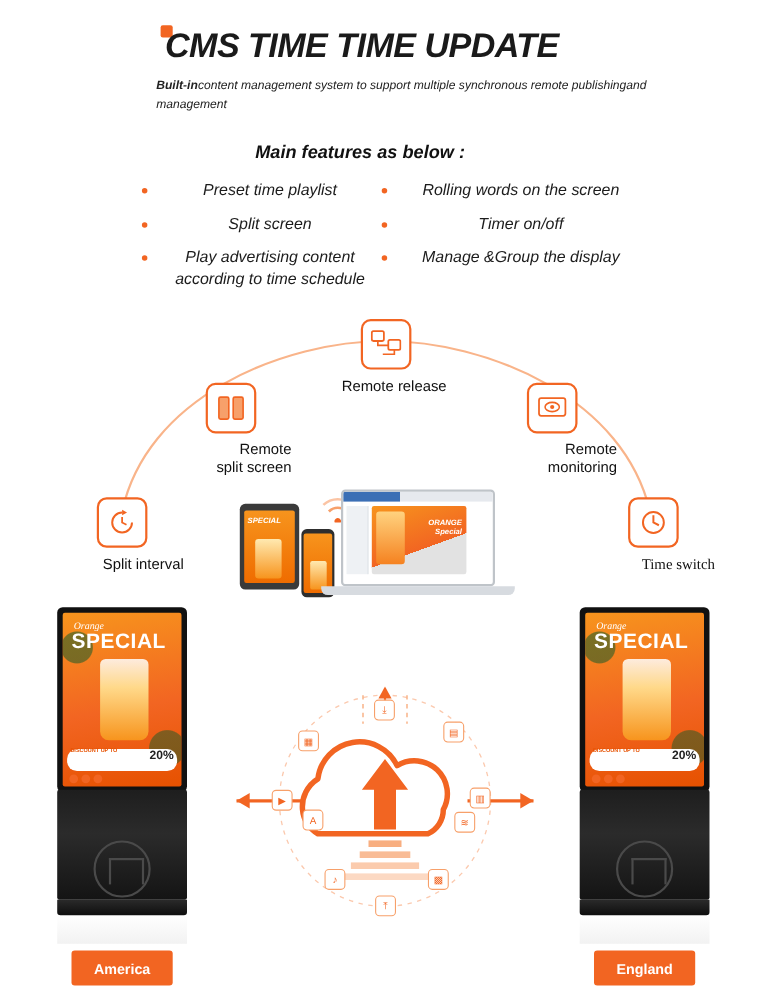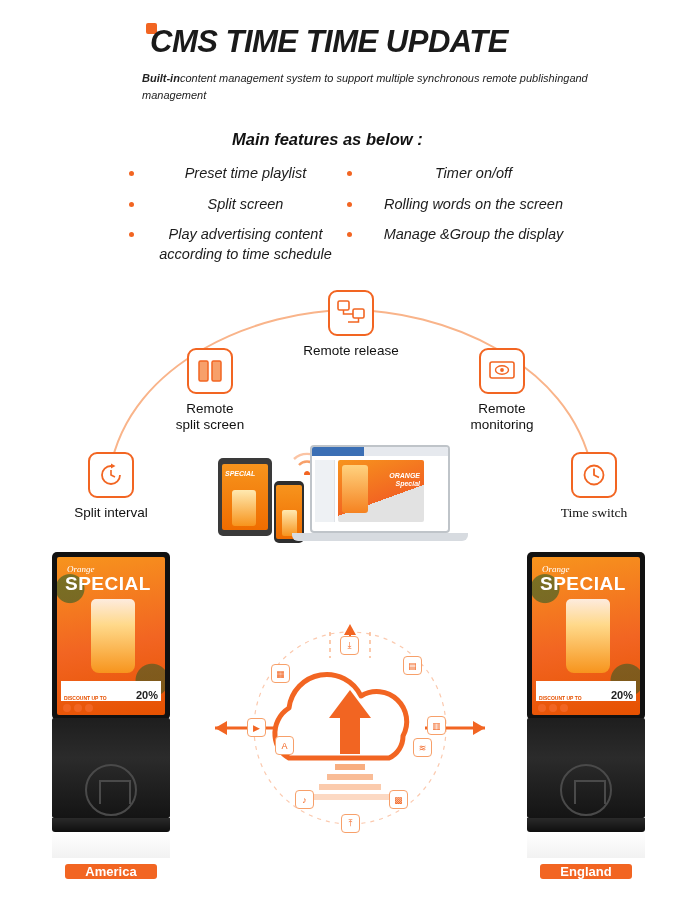--- a/index.html
+++ b/index.html
@@ -77,21 +77,21 @@
     border-radius: 50%;
     background: #f26522;
   }
 
   
   .diagram { position: absolute; left: 0; top: 270px; width: 700px; height: 310px; }
   .arc-svg { position: absolute; left: 0; top: 0; }
 
   .node {
     position: absolute;
-    text-align: center;
+    text-align: right;
   }
   .node-box {
     width: 46px; height: 46px;
     border: 2px solid #f26522;
     border-radius: 9px;
     margin: 0 auto;
     display: flex;
     align-items: center;
     justify-content: center;
     background: #fff;
@@ -234,22 +234,22 @@
   .kiosk-ad .glass {
     position: absolute; left: 34px; top: 42px;
     width: 44px; height: 74px;
     background: linear-gradient(180deg,rgba(255,255,255,.85),#ffd98a 35%,#f7941d);
     border-radius: 5px 5px 8px 8px;
   }
   .kiosk-ad .strip {
     position: absolute; left: 4px; right: 4px; bottom: 14px;
     height: 20px;
     background: #fff;
-    border-radius: 0;
-    display: flex; align-items: flex-end; justify-content: space-between;
+    border-radius: 9px;
+    display: flex; align-items: flex-start; justify-content: space-between;
     padding: 0 3px;
   }
   .kiosk-ad .disc {
     font-size: 5px; color: #e65100; font-weight: bold; line-height: 1.1;
   }
   .kiosk-ad .pct {
     font-size: 11px; font-weight: bold; color: #222;
   }
   .kiosk-ad .dots {
     position: absolute; left: 6px; bottom: 3px;
@@ -286,21 +286,21 @@
     border-radius: 0 0 3px 3px;
   }
   .kiosk-reflect {
     width: 118px; height: 26px;
     background: linear-gradient(180deg, rgba(180,180,180,.35), rgba(255,255,255,0));
     transform: scaleY(-1);
     opacity: .5;
   }
   .country-tag {
     margin: 6px auto 0;
-    width: 92px; height: 15px;
+    width: 92px; height: 32px;
     background: #f26522;
     color: #fff;
     font-size: 13px;
     font-weight: bold;
     display: flex; align-items: center; justify-content: center;
     border-radius: 3px;
   }
 
   
   .cloud-wrap { position: absolute; left: 175px; top: 618px; width: 350px; height: 230px; }
@@ -331,22 +331,22 @@
   <div class="feat-col left">
     <div class="feat-item">Preset time playlist</div>
     <div class="feat-item">Split screen</div>
     <div class="feat-item">
       <span>Play advertising content</span><br>
       <span>according to time schedule</span>
     </div>
   </div>
 
   <div class="feat-col right">
+    <div class="feat-item">Rolling words on the screen</div>
     <div class="feat-item">Timer on/off</div>
-    <div class="feat-item">Rolling words on the screen</div>
     <div class="feat-item">Manage &amp;Group the display</div>
   </div>
 
   <div class="diagram">
 
     <svg class="arc-svg" width="700" height="310">
       <path d="M110 200 C 130 90, 260 40, 350 40" stroke="#f9b48a" stroke-width="2" fill="none"></path>
       <path d="M350 40 C 440 40, 570 90, 592 200" stroke="#f9b48a" stroke-width="2" fill="none"></path>
       <path d="M210 100 L210 100" stroke="#f9b48a" stroke-width="2" fill="none"></path>
     </svg>

